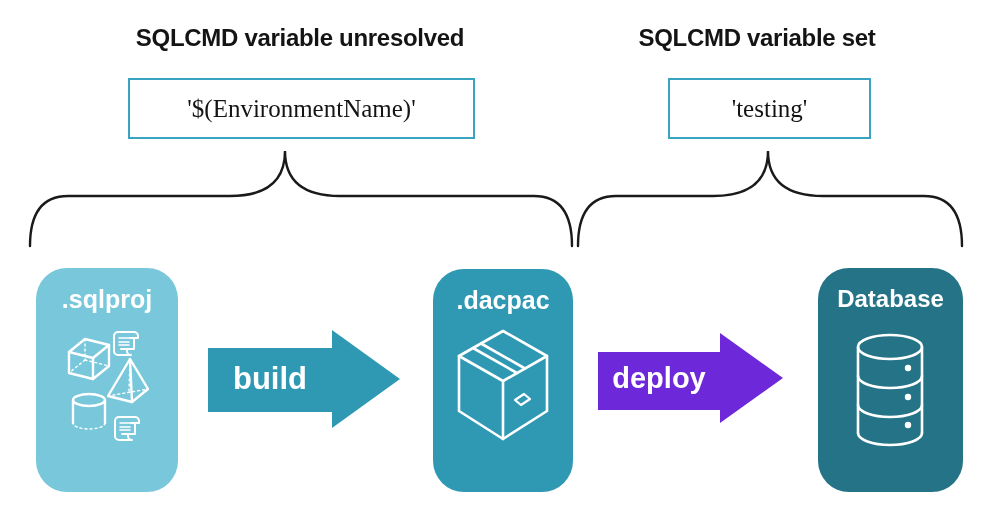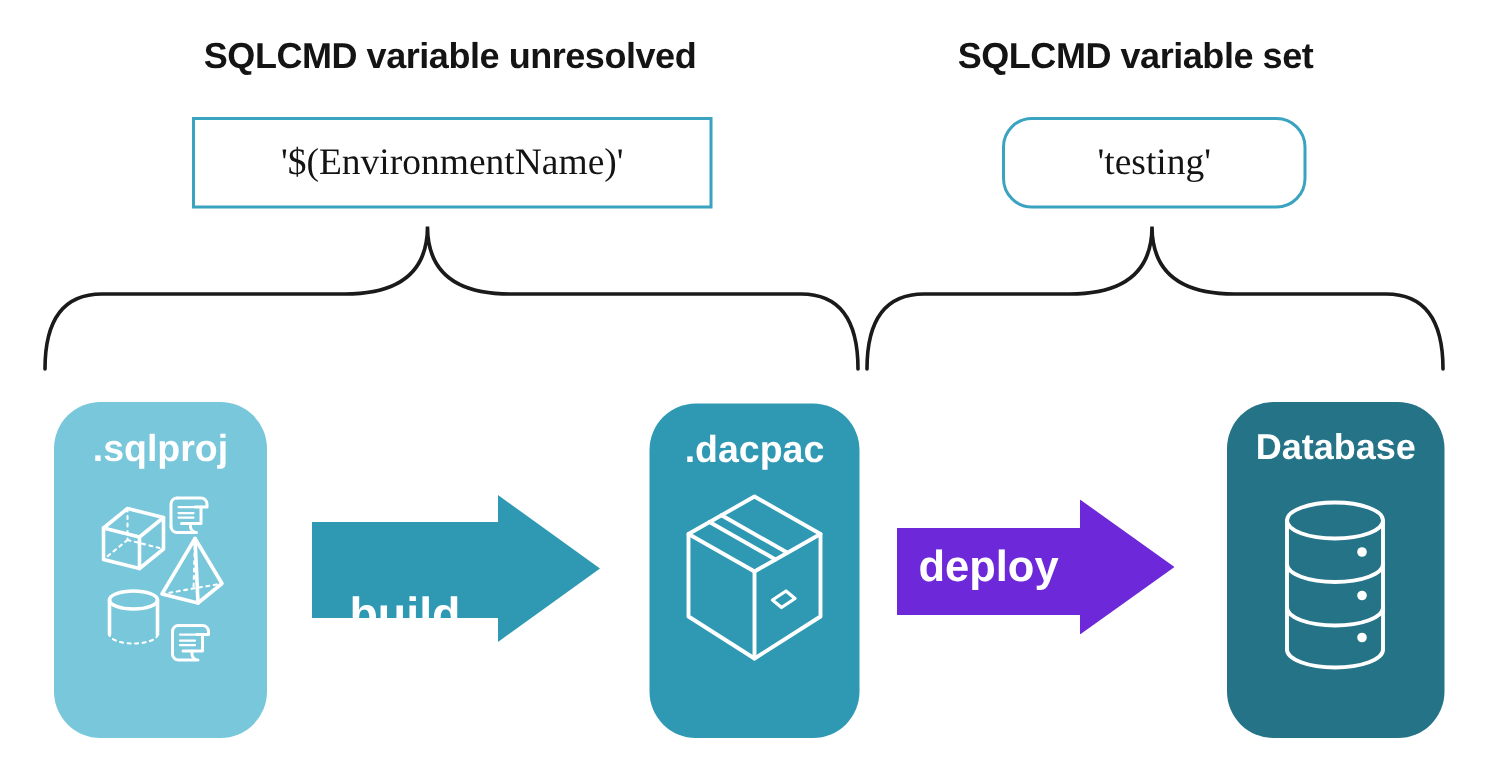--- a/index.html
+++ b/index.html
@@ -34,21 +34,21 @@
     border: 2px solid #3aa3c0;
     display: flex;
     align-items: center;
     justify-content: center;
     font-family: Liberation Serif, serif;
     font-size: 25px;
     color: #141414;
     white-space: pre;
   }
   #codebox-unresolved { left: 128px; width: 347px; }
-  #codebox-set { left: 668px; width: 203px; border-radius: 20px; }
+  #codebox-set { left: 668px; width: 203px; }
   .braces-layer {
     position: absolute;
     left: 0; top: 0;
     width: 1000px; height: 522px;
     pointer-events: none;
   }
   .node {
     position: absolute;
     top: 268px;
     height: 224px;
@@ -79,21 +79,20 @@
     justify-content: center;
     color: #ffffff;
     font-weight: 700;
   }
   #arrow-build {
     left: 208px; top: 330px; width: 192px; height: 98px;
     background: #2f99b4;
     clip-path: polygon(0px 18px, 124px 18px, 124px 0px, 192px 49px, 124px 98px, 124px 82px, 0px 82px);
     padding-right: 68px;
     font-size: 31px;
-    align-items: flex-end;
   }
   #arrow-deploy {
     left: 598px; top: 333px; width: 185px; height: 90px;
     background: #6d28d9;
     clip-path: polygon(0px 19px, 122px 19px, 122px 0px, 185px 45px, 122px 90px, 122px 77px, 0px 77px);
     padding-right: 63px;
     font-size: 29px;
   }
 </style>
 </head>

